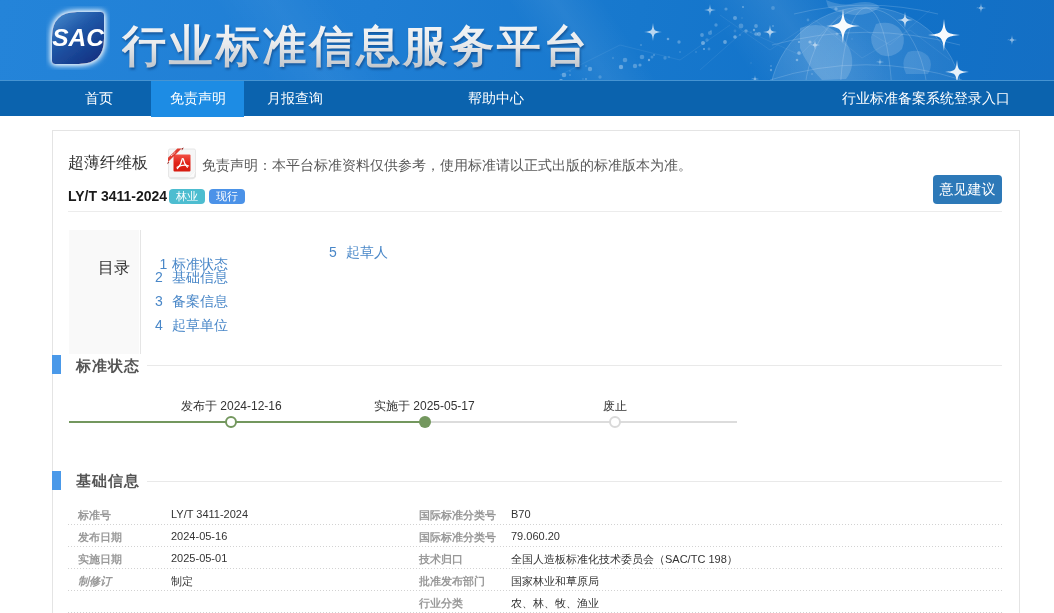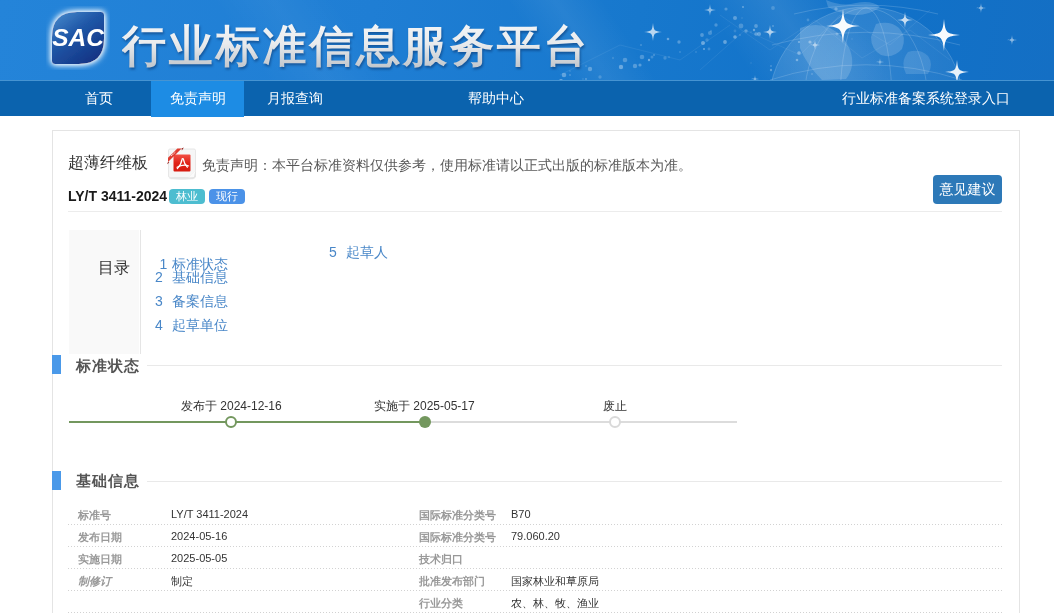--- a/index.html
+++ b/index.html
@@ -322,22 +322,23 @@
   <div class="ival" style="left:511px; top:508px;">B70</div>
   <div class="dotline" style="top:524px;"></div>
 
   <div class="ilabel" style="left:78px; top:530px;">发布日期</div>
   <div class="ival" style="left:171px; top:530px;">2024-05-16</div>
   <div class="ilabel" style="left:419px; top:530px;">国际标准分类号</div>
   <div class="ival" style="left:511px; top:530px;">79.060.20</div>
   <div class="dotline" style="top:546px;"></div>
 
   <div class="ilabel" style="left:78px; top:552px;">实施日期</div>
-  <div class="ival" style="left:171px; top:552px;">2025-05-05</div>
+  <div class="ival" style="left:171px; top:552px;">2025-05-01</div>
   <div class="ilabel" style="left:419px; top:552px;">技术归口</div>
+  <div class="ival" style="left:511px; top:552px;">全国人造板标准化技术委员会（SAC/TC 198）</div>
   <div class="dotline" style="top:568px;"></div>
 
   <div class="ilabel" style="left:78px; top:574px;font-style:italic;">制修订</div>
   <div class="ival" style="left:171px; top:574px;">制定</div>
   <div class="ilabel" style="left:419px; top:574px;">批准发布部门</div>
   <div class="ival" style="left:511px; top:574px;">国家林业和草原局</div>
   <div class="dotline" style="top:590px;"></div>
 
   <div class="ilabel" style="left:419px; top:596px;">行业分类</div>
   <div class="ival" style="left:511px; top:596px;">农、林、牧、渔业</div>

